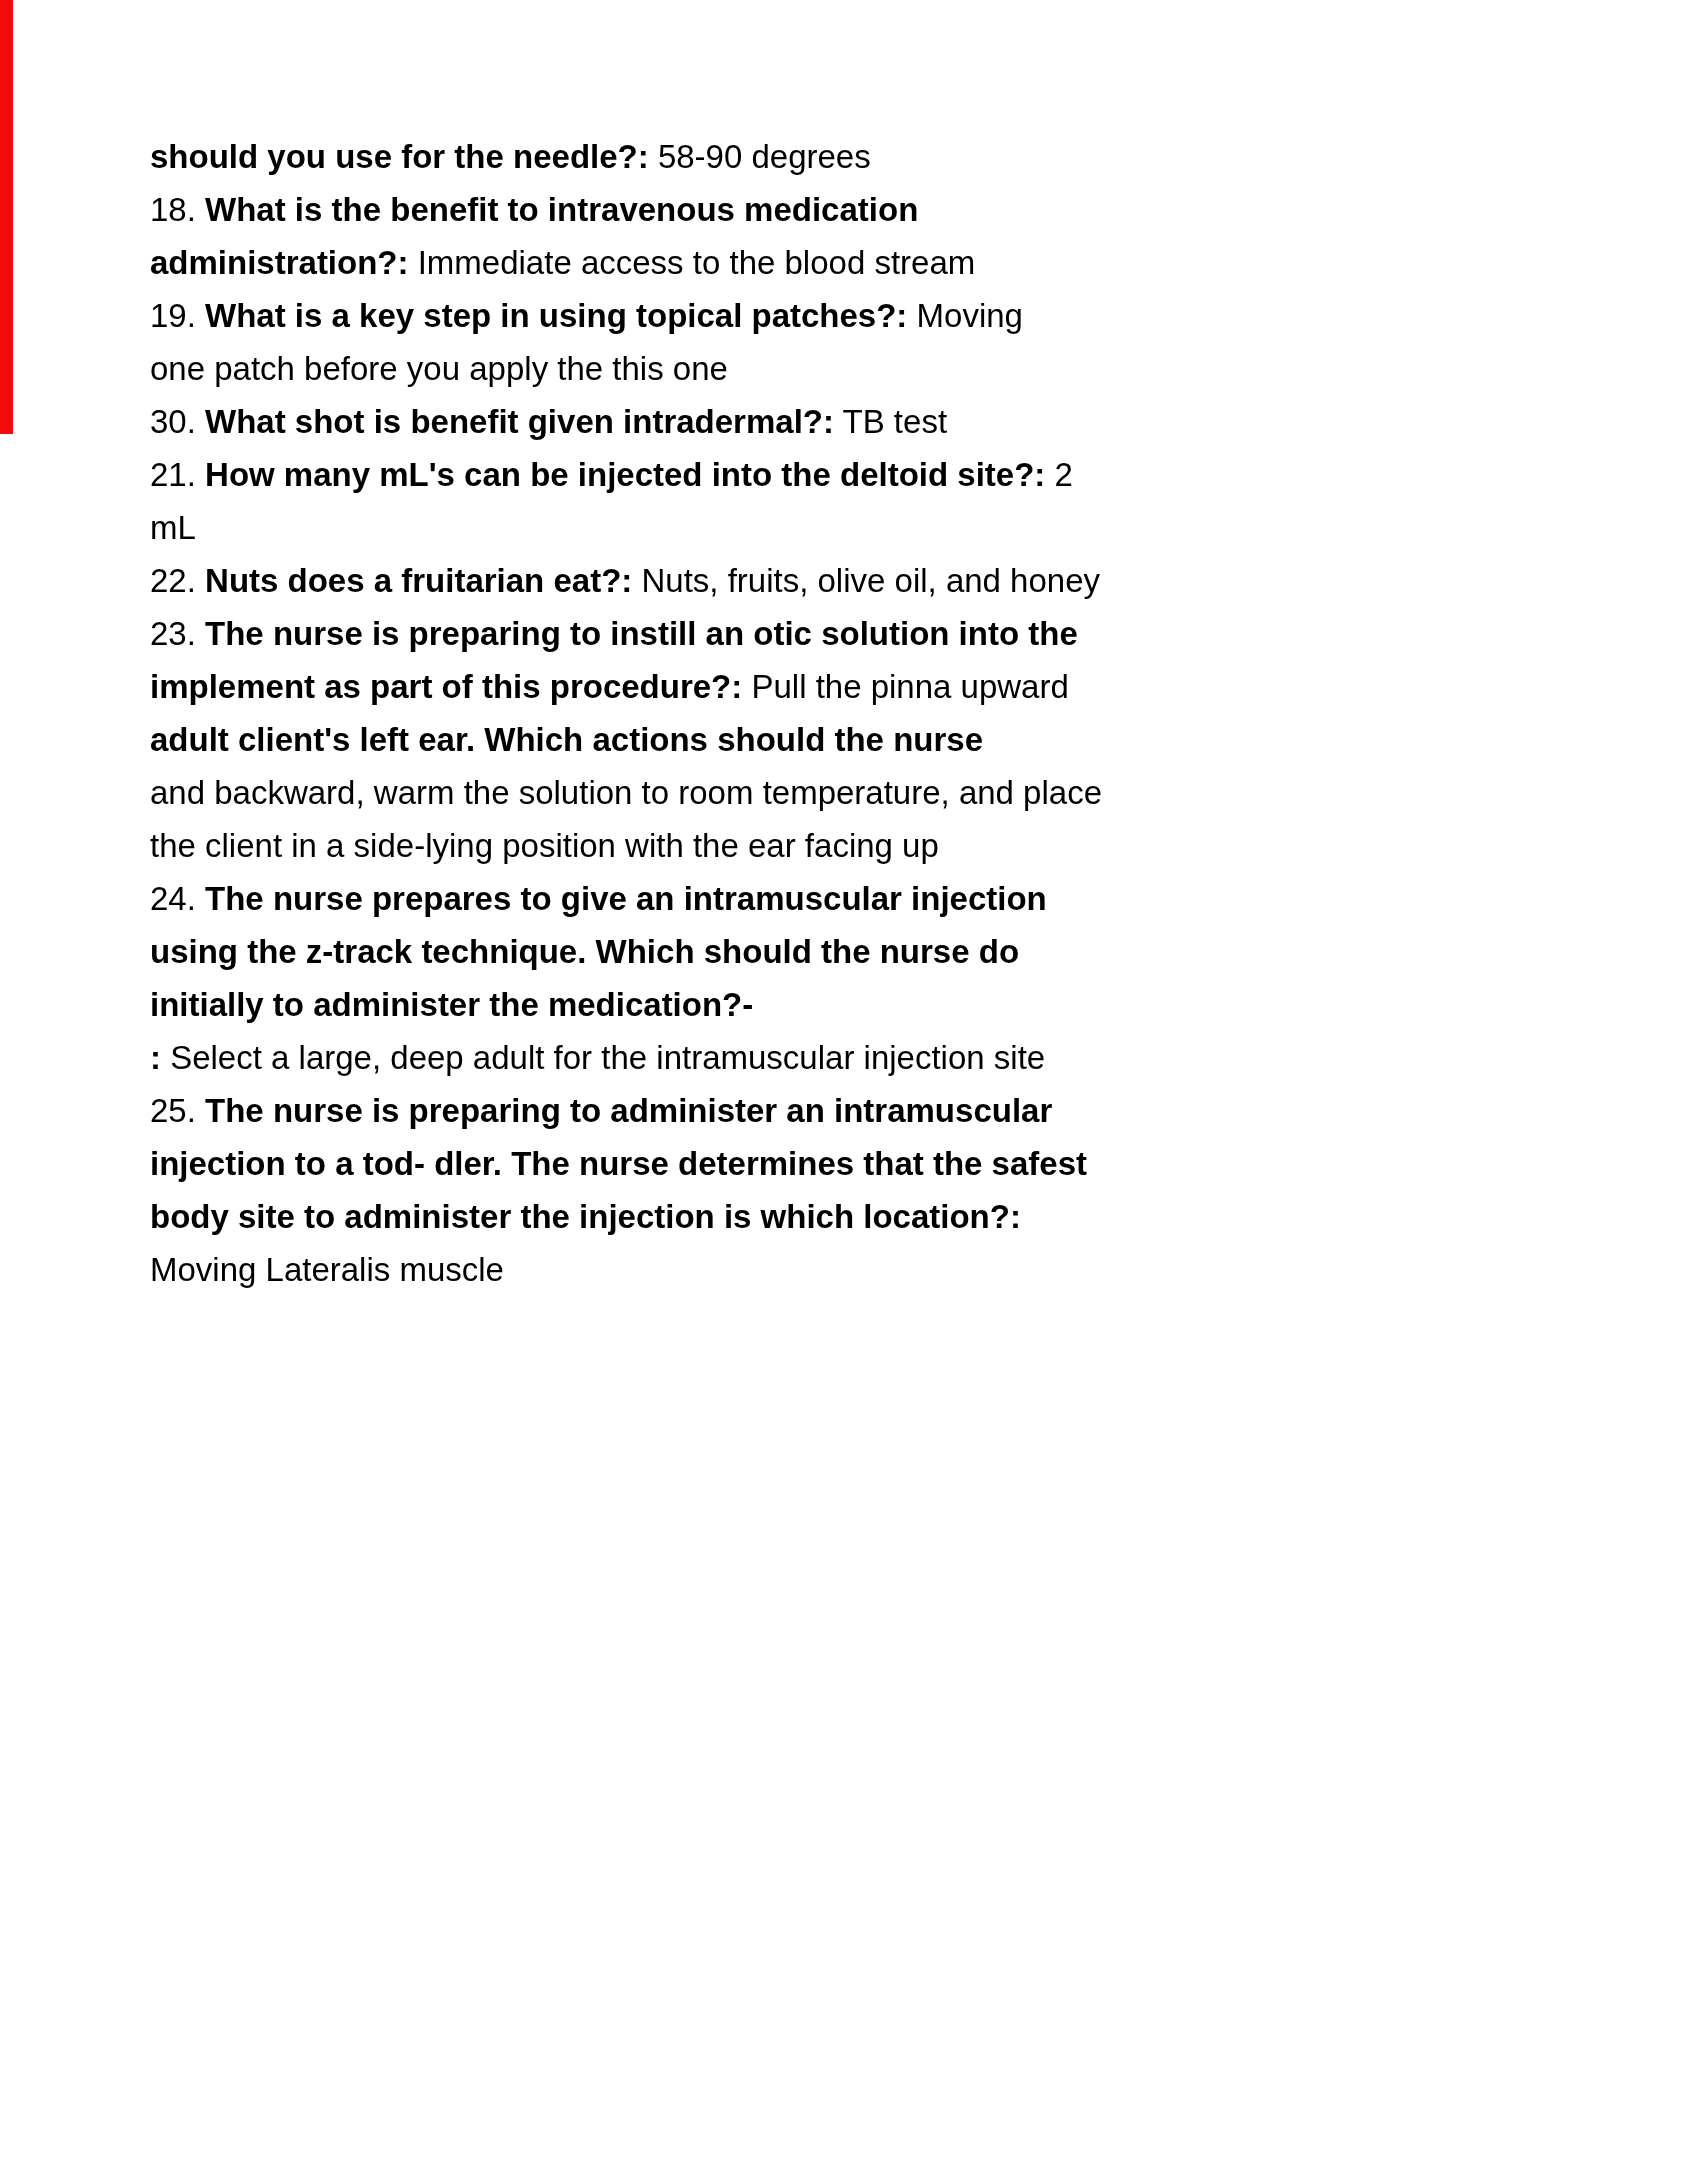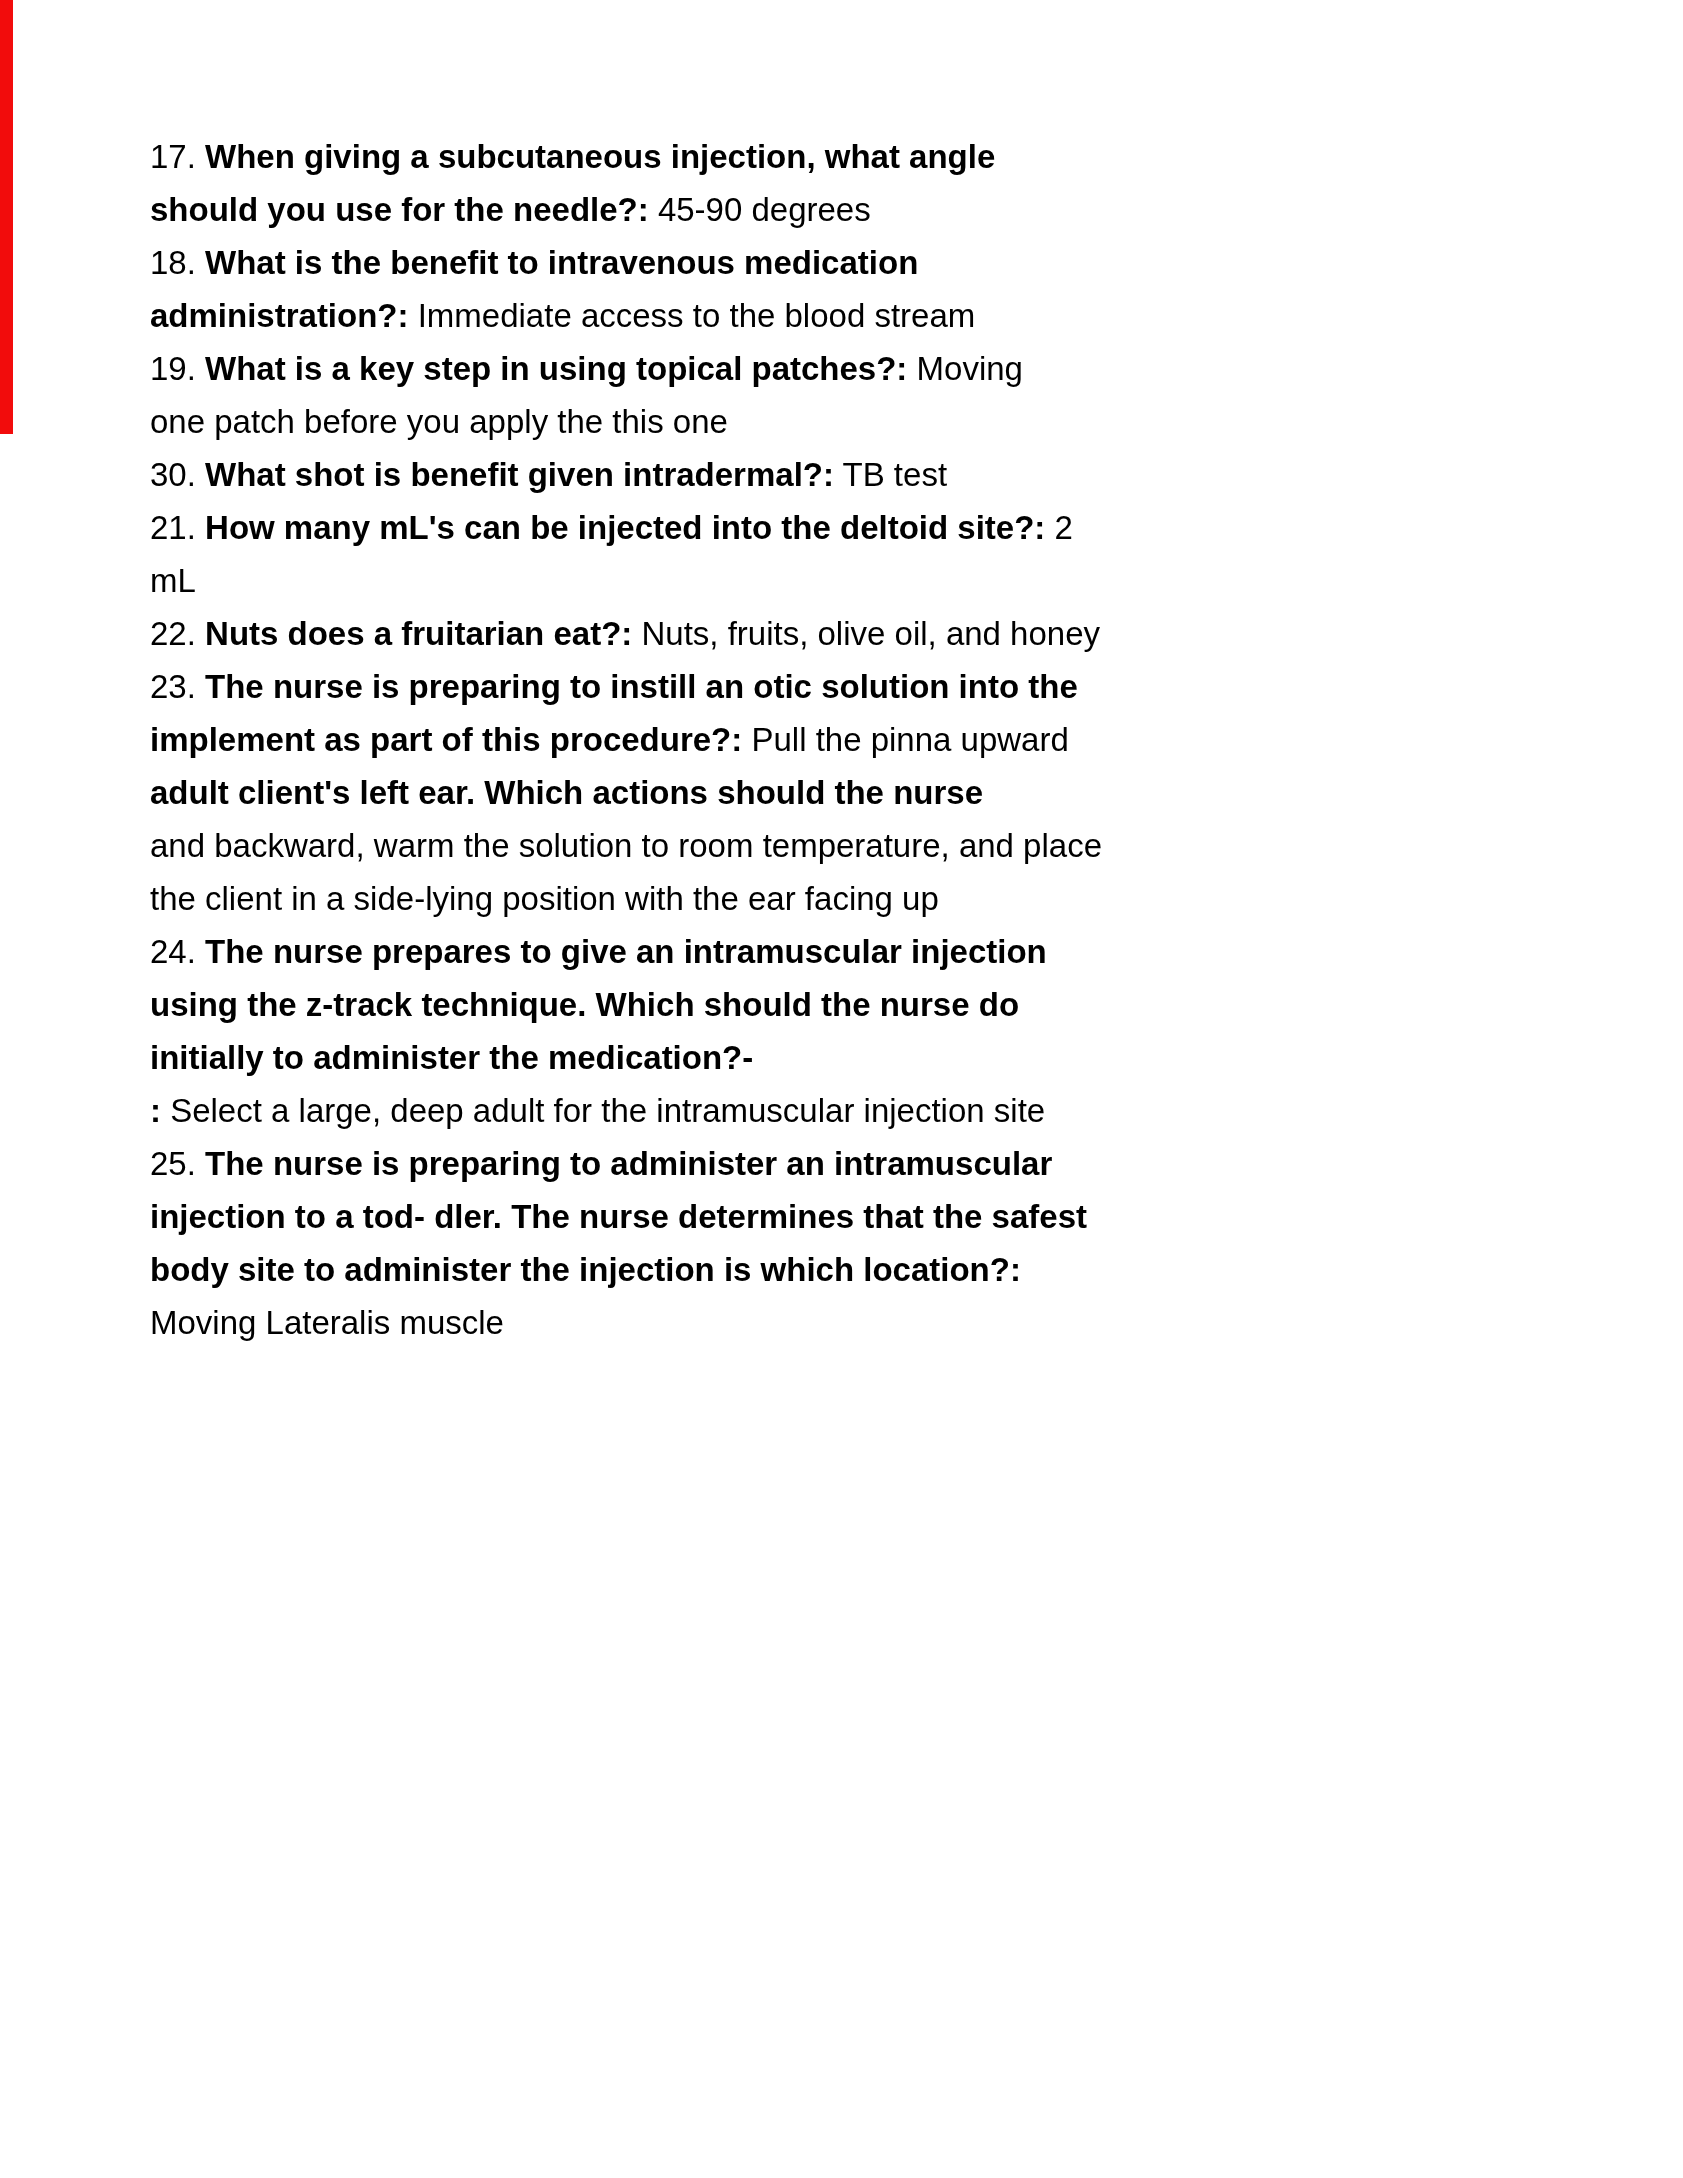--- a/index.html
+++ b/index.html
@@ -34,22 +34,21 @@
   }
   .seg-question { font-weight: 700; }
   .seg-number, .seg-answer { font-weight: 400; }
 </style>
 </head>
 <body>
 
 <div class="page">
   <div class="red-bar" style="left: 0px; top: 0px; width: 13px; height: 434px; background: rgb(242, 12, 12);"></div>
   <main class="qa" style="color: rgb(0, 0, 0);">
-      <div class="line"><span class="seg-number">17. </span><span class="seg-question">When giving a subcutaneous injection, what angle</span></div>
-      <div class="line"><span class="seg-question">should you use for the needle?:</span><span class="seg-answer"> 45-90 degrees</span></div>
+      <div class="line"><span class="seg-question">should you use for the needle?:</span><span class="seg-answer"> 58-90 degrees</span></div>
       <div class="line"><span class="seg-number">18. </span><span class="seg-question">What is the benefit to intravenous medication</span></div>
       <div class="line"><span class="seg-question">administration?:</span><span class="seg-answer"> Immediate access to the blood stream</span></div>
       <div class="line"><span class="seg-number">19. </span><span class="seg-question">What is a key step in using topical patches?:</span><span class="seg-answer"> Moving</span></div>
       <div class="line"><span class="seg-answer">one patch before you apply the this one</span></div>
       <div class="line"><span class="seg-number">30. </span><span class="seg-question">What shot is benefit given intradermal?:</span><span class="seg-answer"> TB test</span></div>
       <div class="line"><span class="seg-number">21. </span><span class="seg-question">How many mL's can be injected into the deltoid site?:</span><span class="seg-answer"> 2</span></div>
       <div class="line"><span class="seg-answer">mL</span></div>
       <div class="line"><span class="seg-number">22. </span><span class="seg-question">Nuts does a fruitarian eat?:</span><span class="seg-answer"> Nuts, fruits, olive oil, and honey</span></div>
       <div class="line"><span class="seg-number">23. </span><span class="seg-question">The nurse is preparing to instill an otic solution into the</span></div>
       <div class="line"><span class="seg-question">implement as part of this procedure?:</span><span class="seg-answer"> Pull the pinna upward</span></div>

